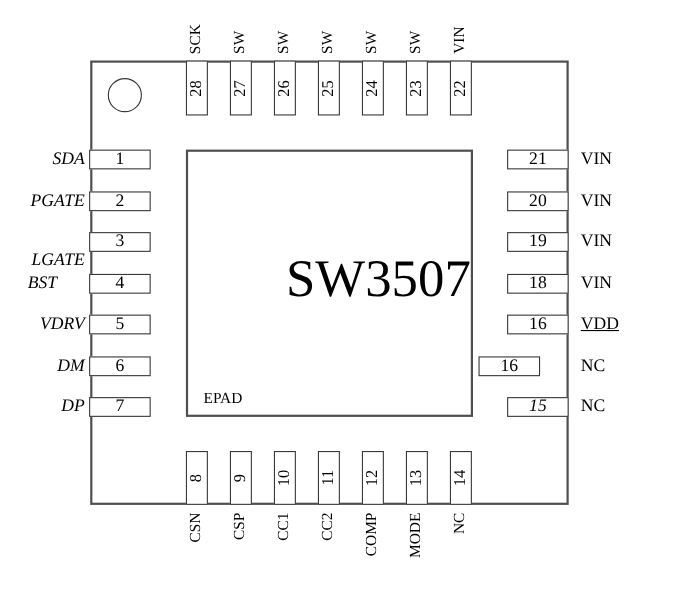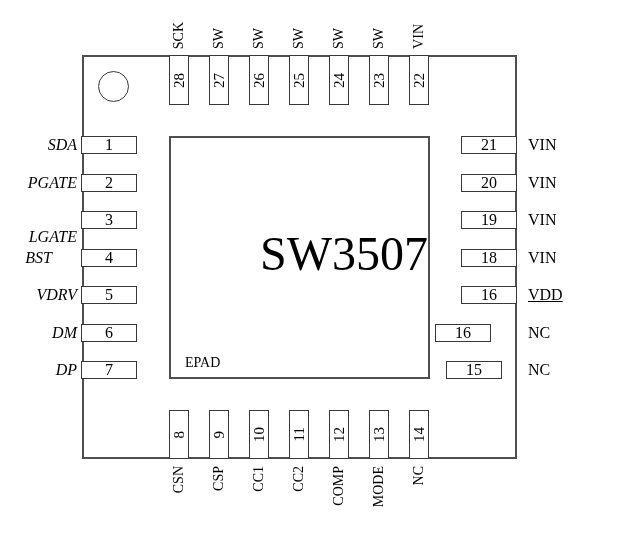--- a/index.html
+++ b/index.html
@@ -100,21 +100,21 @@
       </div>
       <div class="plabel" style="left: 528px; top: 248.5px;">VIN</div>
       <div class="pbox h" style="left: 461px; top: 286px;">
         <div class="">16</div>
       </div>
       <div class="plabel" style="left: 528px; top: 286px; text-decoration: underline;">VDD</div>
       <div class="pbox h" style="left: 435px; top: 323.5px;">
         <div class="">16</div>
       </div>
       <div class="plabel" style="left: 528px; top: 323.5px;">NC</div>
-      <div class="pbox h" style="left: 446px; top: 361px;">
+      <div class="pbox h" style="left: 461px; top: 361px; font-style: italic;">
         <div class="">15</div>
       </div>
       <div class="plabel" style="left: 528px; top: 361px;">NC</div>
       <div class="vwrap top" style="left: 169px;">
         <div class="vtext">SCK</div>
       </div>
       <div class="pbox v" style="left: 169px; top: 55px; height: 50px;">
         <div class="vtext">28</div>
       </div>
       <div class="vwrap top" style="left: 209px;">

